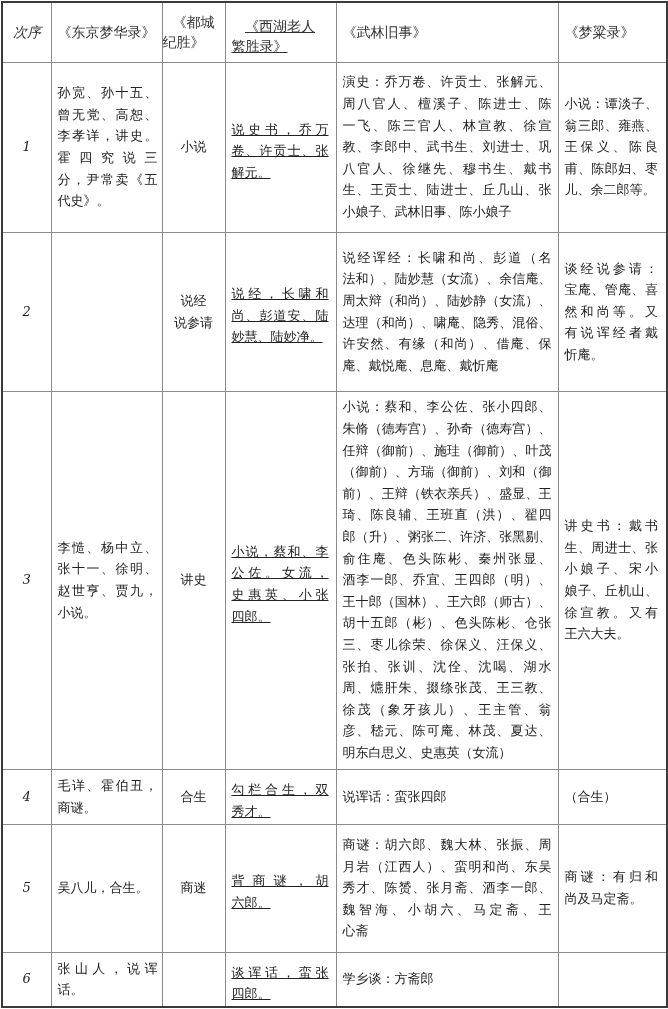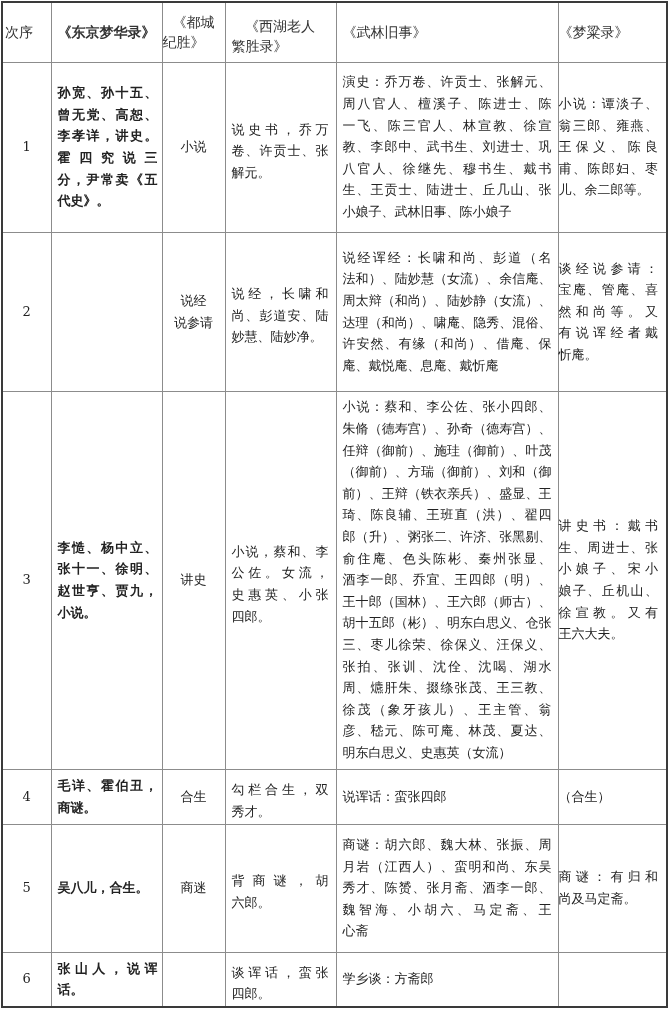--- a/index.html
+++ b/index.html
@@ -44,26 +44,26 @@
       text-align-last: justify;
     }
     .ln:last-child {
       text-align-last: left;
     }
     .center, th { text-align: center; }
     .center .ln, th .ln {
       text-align: center;
       text-align-last: center;
     }
-    .c-idx { padding: 0 2px; }
-    .c-dj { padding: 0 4px 0 6px; font-weight: bold; }
+    .c-idx { padding: 0 10px; font-style: italic; }
+    .c-dj { padding: 0 4px 0 6px; }
     .c-dc { padding: 0 0; }
-    .c-xh { padding: 8px 7px 0 6px; }
+    .c-xh { padding: 8px 7px 0 6px; text-decoration: underline; }
     .c-wl { padding: 0 6px 0 6px; margin-left: 33px; }
-    .c-ml { padding: 0 8px 0 0; }
+    .c-ml { padding: 0 8px 0 6px; }
 
     tr.h-head { height: 60px; }
     tr.h-r1 { height: 170px; }
     tr.h-r2 { height: 159px; }
     tr.h-r3 { height: 378px; }
     tr.h-r4 { height: 55px; }
     tr.h-r5 { height: 128px; }
     tr.h-r6 { height: 55px; }
   </style>
 </head>
@@ -187,21 +187,21 @@
           <div class="ln">小说：蔡和、李公佐、张小四郎、</div>
           <div class="ln">朱脩（德寿宫）、孙奇（德寿宫）、</div>
           <div class="ln">任辩（御前）、施珪（御前）、叶茂</div>
           <div class="ln">（御前）、方瑞（御前）、刘和（御</div>
           <div class="ln">前）、王辩（铁衣亲兵）、盛显、王</div>
           <div class="ln">琦、陈良辅、王班直（洪）、翟四</div>
           <div class="ln">郎（升）、粥张二、许济、张黑剔、</div>
           <div class="ln">俞住庵、色头陈彬、秦州张显、</div>
           <div class="ln">酒李一郎、乔宜、王四郎（明）、</div>
           <div class="ln">王十郎（国林）、王六郎（师古）、</div>
-          <div class="ln">胡十五郎（彬）、明东白思义、仓张</div>
+          <div class="ln">胡十五郎（彬）、色头陈彬、仓张</div>
           <div class="ln">三、枣儿徐荣、徐保义、汪保义、</div>
           <div class="ln">张拍、张训、沈佺、沈喝、湖水</div>
           <div class="ln">周、爊肝朱、掇绦张茂、王三教、</div>
           <div class="ln">徐茂（象牙孩儿）、王主管、翁</div>
           <div class="ln">彦、嵇元、陈可庵、林茂、夏达、</div>
           <div class="ln">明东白思义、史惠英（女流）</div>
         </td>
       <td class="c-ml">
           <div class="ln">讲史书：戴书</div>
           <div class="ln">生、周进士、张</div>

